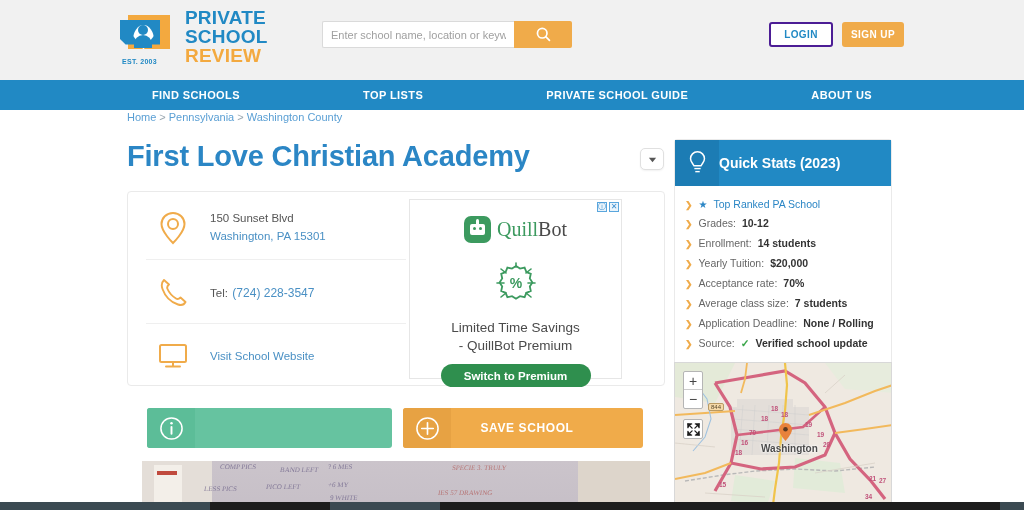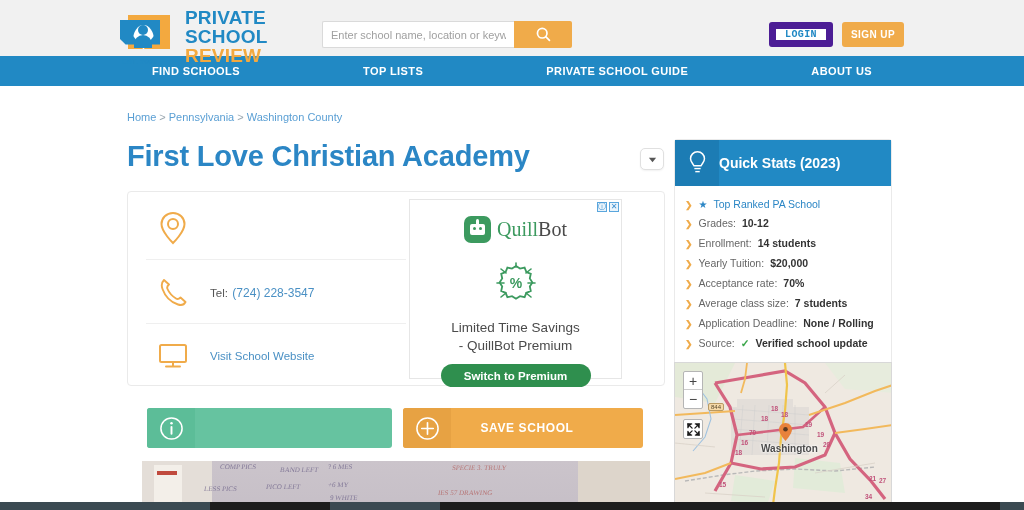--- a/index.html
+++ b/index.html
@@ -6,21 +6,21 @@
   html, body {
     width: 1024px; height: 510px;
     font-family: "Liberation Sans", sans-serif;
     background: #ffffff;
     overflow: hidden;
   }
   .page { position: relative; width: 1024px; height: 510px; background: #fff; }
 
   
   .header {
-    height: 56px; background: #f1f1f1;
+    height: 80px; background: #f1f1f1;
     display: flex; align-items: center;
     position: relative;
   }
   .logo-wrap {
     position: absolute; left: 120px; top: 8px;
     display: flex; align-items: center; gap: 7px;
   }
   .logo-mark { position: relative; width: 58px; height: 52px; }
   .logo-mark .sq-orange {
     position: absolute; left: 8px; top: 4px; width: 42px; height: 34px;
@@ -65,23 +65,23 @@
     border-radius: 2px 0 0 2px;
   }
   .search-input::placeholder { color: #a0a0a0; }
   .search-btn {
     width: 58px; background: #f0ab4a; border: none; cursor: pointer;
     display: flex; align-items: center; justify-content: center;
     border-radius: 0 2px 2px 0;
   }
   .auth-wrap { position: absolute; right: 120px; top: 22px; display: flex; gap: 9px; }
   .btn-login {
-    width: 64px; height: 25px; background: #fff; border: 7px solid #4c1d95;
+    width: 64px; height: 25px; background: #fff; border: 2px solid #4c1d95;
     color: #2189c4; font-size: 10px; font-weight: bold; letter-spacing: .4px;
-    border-radius: 3px; cursor: pointer; font-family: Liberation Mono, monospace;
+    border-radius: 3px; cursor: pointer; font-family: Liberation Sans, sans-serif;
   }
   .btn-signup {
     width: 62px; height: 25px; background: #f0ab4a; border: none;
     color: #fff; font-size: 10px; font-weight: bold; letter-spacing: .4px;
     border-radius: 3px; cursor: pointer; font-family: "Liberation Sans", sans-serif;
   }
 
   
   .nav {
     height: 30px; background: #2189c4;
@@ -327,20 +327,24 @@
 
   <div class="info-card">
     <div class="info-rows">
 
       <div class="info-row">
         <div class="info-icon">
           <svg width="28" height="34" viewBox="0 0 28 34">
             <path d="M14 2 C7.4 2 2.5 7 2.5 13 C2.5 21 14 32 14 32 C14 32 25.5 21 25.5 13 C25.5 7 20.6 2 14 2 Z" fill="none" stroke="#f0ab4a" stroke-width="2"></path>
             <circle cx="14" cy="13" r="5" fill="none" stroke="#f0ab4a" stroke-width="2"></circle>
           </svg>
+        </div>
+        <div>
+          <div class="addr-line1">150 Sunset Blvd</div>
+          <div class="addr-line2">Washington, PA 15301</div>
         </div>
       </div>
 
       <div class="info-row">
         <div class="info-icon">
           <svg width="28" height="30" viewBox="0 0 28 30">
             <path d="M5 3 C3 5 2 8 3.5 12 C6 19 11 25 19 27.5 C23 28.8 25.5 27 26.5 25 L21.5 20.5 C20 22 18.5 22.5 17 21.5 C13.5 19.3 10 15.5 8.5 12 C7.7 10.2 8.4 8.8 10 7.5 Z" fill="none" stroke="#f0ab4a" stroke-width="1.9" stroke-linejoin="round"></path>
           </svg>
         </div>
         <div>

